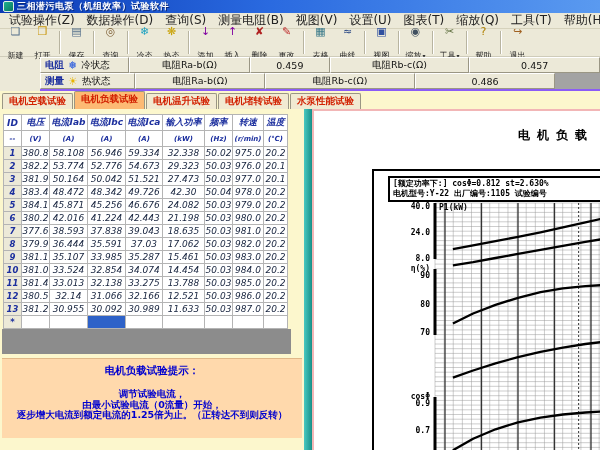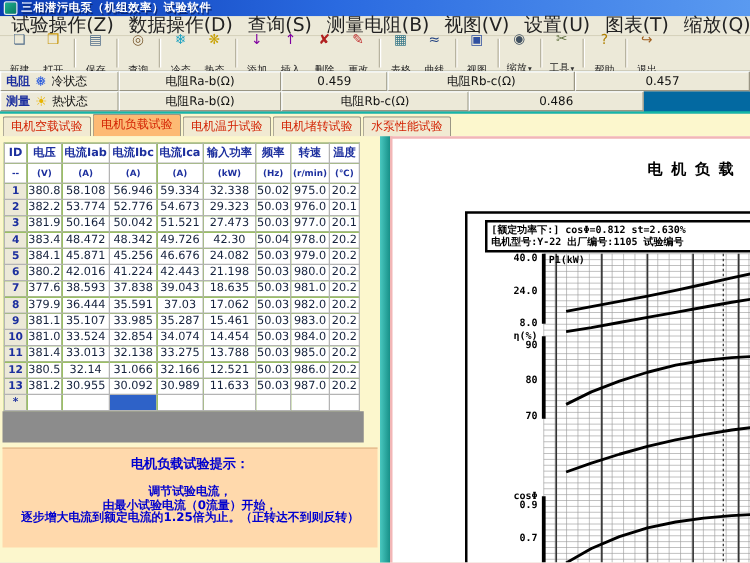--- a/index.html
+++ b/index.html
@@ -6,57 +6,57 @@
   body{width:600px;height:450px;overflow:hidden;font-family:"DejaVu Sans",sans-serif;background:#ece9d8;position:relative;}
   .window{width:600px;height:450px;position:relative;overflow:hidden;}
 
   
   .titlebar{height:13px;background:linear-gradient(90deg,#0a3ab4,#2a6ae0 45%,#5a9af0);display:flex;align-items:center;padding:0 3px;gap:3px;}
   .app-icon{width:9px;height:9px;background:linear-gradient(135deg,#20b090,#0a7a60);border:1px solid #e0f0e8;border-radius:2px;flex:0 0 auto;}
   .title-text{color:#fff;font-weight:bold;font-size:9px;white-space:nowrap;letter-spacing:.5px;text-shadow:1px 1px 0 #08287a;}
 
   
   .menubar{height:15px;background:#ece9d8;border-bottom:1px solid #d6d2bc;display:flex;align-items:center;padding:0 3px;}
-  .mitem{font-size:15px;color:#222;padding:1px 6px;white-space:nowrap;}
+  .mitem{font-size:12px;color:#222;padding:1px 6px;white-space:nowrap;}
 
   
   .toolbar{height:27px;background:#ece9d8;display:flex;align-items:center;padding:0 2px;border-bottom:1px solid #cfccba;}
   .tbtn{width:27px;height:26px;display:flex;flex-direction:column;align-items:center;justify-content:center;cursor:default;}
   .tbi{font-size:11px;line-height:11px;height:12px;}
   .tbl{font-size:8px;line-height:9px;color:#222;white-space:nowrap;margin-top:14px;}
   .tdrop{font-size:6px;color:#333;margin-left:1px;}
   .tsep{width:1px;align-self:stretch;margin:2px 3px;background:#b8b4a0;box-shadow:1px 0 0 #ffffff;}
 
   
-  .respanel{background:#0369a1;border-bottom:2px solid #14b8a6;}
+  .respanel{background:#a3a3a3;border-bottom:2px solid #8b5cf6;margin-left:40px;}
   .rrow{display:flex;height:16px;}
   .rcell{display:flex;align-items:center;justify-content:center;font-size:9.5px;color:#111;
          border:1px solid;border-color:#ffffff #9a9684 #9a9684 #ffffff;background:#ece9d8;box-sizing:border-box;}
   .rc-group{width:95px;justify-content:flex-start;gap:4px;padding-left:4px;}
   .rc-l1{width:130px;}
   .rc-v1{width:85px;}
   .rc-l2{width:150px;}
   .rc-v2{width:140px;}
   .rgname{color:#1c2f9e;font-weight:bold;}
   .rgicon{font-size:11px;line-height:11px;}
 
   
   .tabsbar{height:18px;background:#fcf7cd;display:flex;align-items:flex-end;padding-left:2px;box-sizing:border-box;}
   .tab{border:1px solid #9a9684;border-bottom:none;border-radius:2px 2px 0 0;padding:1px 6px 1px 6px;margin-right:1px;
-       font-size:9.5px;font-weight:normal;color:#d22000;background:#f1ead2;white-space:nowrap;}
+       font-size:9.5px;font-weight:bold;color:#d22000;background:#f1ead2;white-space:nowrap;}
   .tab.active{background:#fdba74;padding-bottom:3px;}
 
   
   .main{display:flex;height:343px;}
   .left-panel{width:304px;background:#fcf7cd;position:relative;}
   .vsep{width:8px;background:linear-gradient(90deg,#49c8c0,#179088);}
   .right-panel{flex:1;background:#ffffff;border:2px solid #f2b6b6;border-right:none;position:relative;overflow:hidden;}
 
   
-  table.grid{border-collapse:collapse;table-layout:fixed;width:284px;margin:5px 0 0 3px;background:#84cc16;border:1px solid #4a4a4a;}
+  table.grid{border-collapse:collapse;table-layout:fixed;width:284px;margin:5px 0 0 3px;background:#14532d;border:1px solid #4a4a4a;font-style:italic;}
   .grid th,.grid td{border:1px solid #b4b4b4;padding:0;text-align:center;white-space:nowrap;overflow:hidden;}
   .grid th{height:15px;font-size:9px;color:#1c2f9e;font-weight:bold;background:#fff;}
   .grid th.unit{font-size:7px;font-weight:bold;}
   .grid td{height:12px;font-size:9px;color:#15223d;background:#fff;}
   .grid td.idc{background:#ece9d8;color:#1c2f9e;font-weight:bold;font-size:8.5px;}
   .grid td.selcell{background:#2e62c8;}
 
   .graybar{width:289px;height:25px;background:#8c8c8c;margin-left:2px;margin-top:0;}
   .hintbox{margin:4px 2px 0 2px;height:74px;background:#ffd9ac;border-top:1px solid #e0b888;text-align:center;color:#0000cf;font-weight:bold;padding-top:5px;box-sizing:content-box;}
   .hint-title{font-size:10.5px;margin-bottom:11px;}

